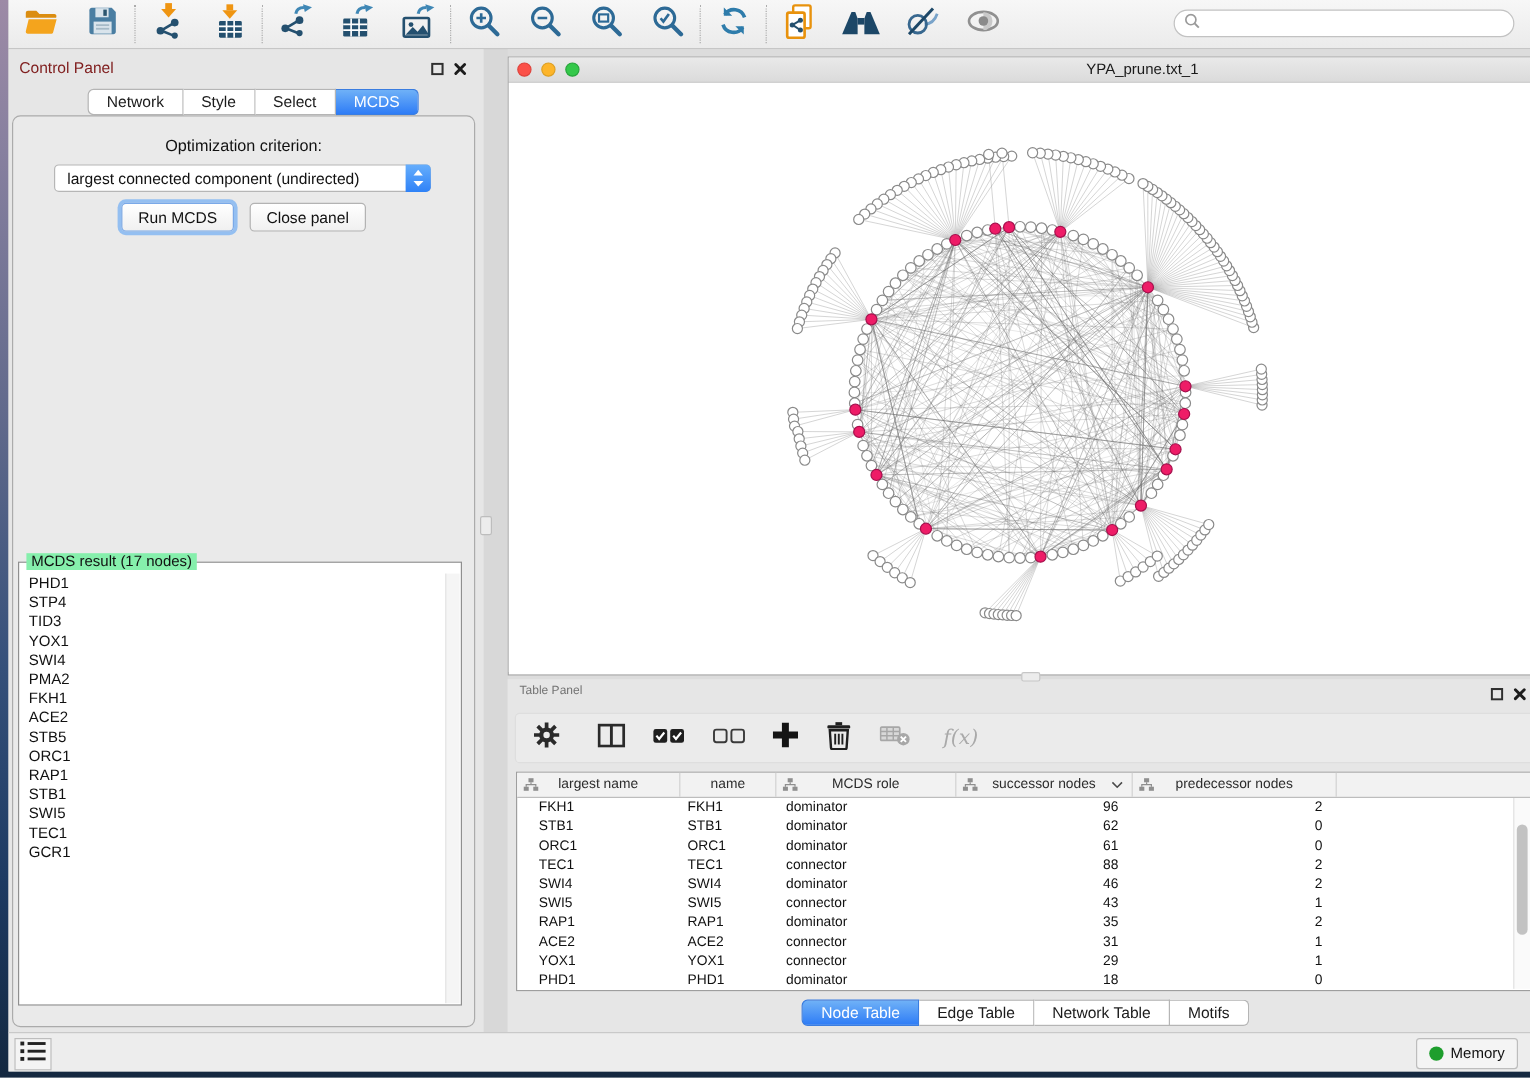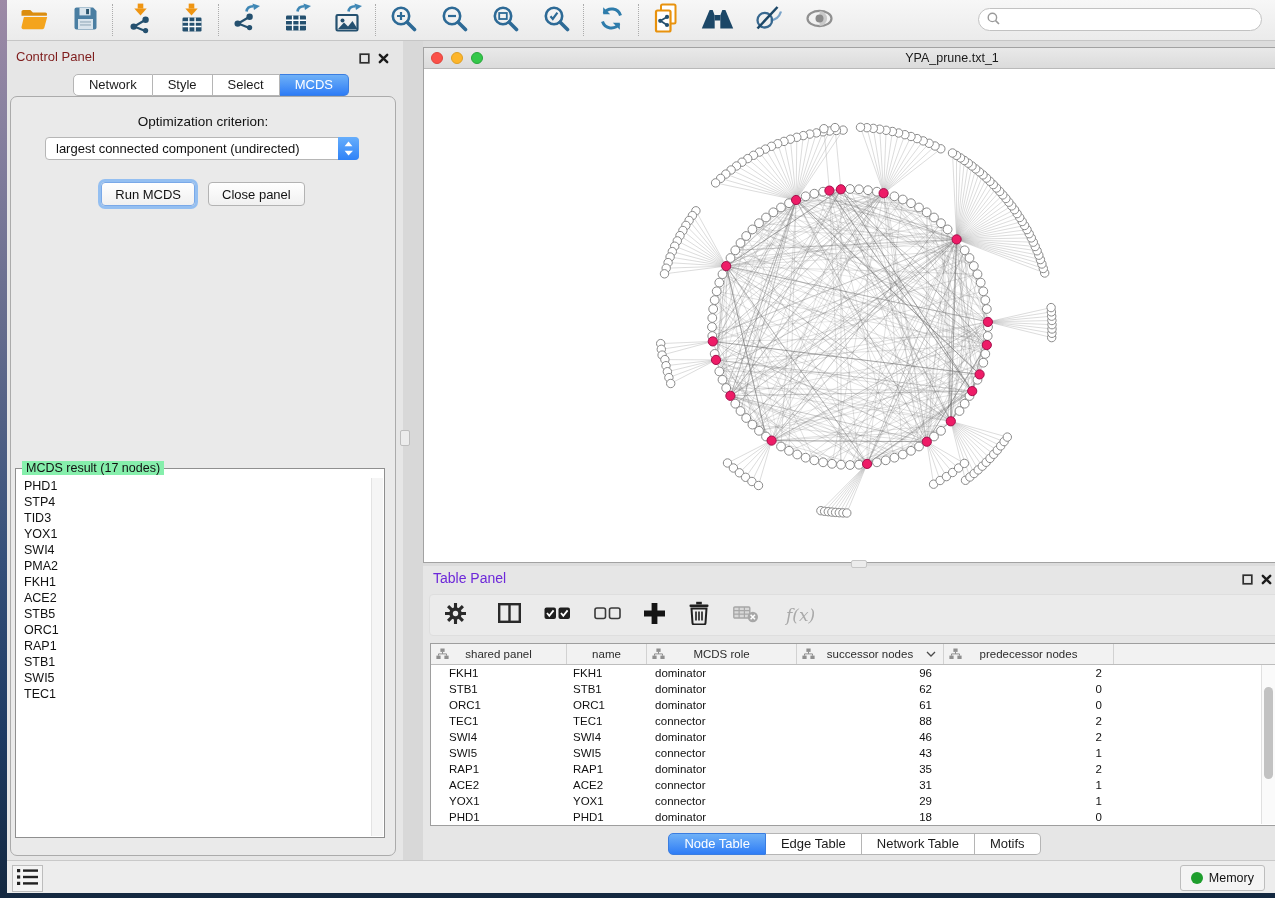--- a/index.html
+++ b/index.html
@@ -28,21 +28,21 @@
   .seg-tab:first-child{border-left:1px solid #b5b5b5;border-radius:5px 0 0 5px;}
   .seg-tab:last-child{border-radius:0 5px 5px 0;}
   .seg-tab.active{background:linear-gradient(#6fb1f7,#2e7cf6);color:#fff;border-color:#3a7de0;}
   .cp-inner{position:absolute;left:3px;width:386px;top:55px;height:760px;background:#EAEAEA;border:1px solid #ABABAB;
             border-radius:7px;box-sizing:border-box;}
   .opt-label{position:absolute;left:0;right:0;top:17px;text-align:center;font-size:13.5px;color:#111;}
   .dropdown{position:absolute;left:34px;top:40px;width:314px;height:23px;background:#fff;border:1px solid #b6b6b6;
             border-radius:4px;font-size:13px;line-height:22px;padding-left:10px;box-sizing:border-box;color:#111;}
   .stepper{position:absolute;right:-1px;top:-1px;height:23px;width:21px;background:linear-gradient(#66aefc,#2f82f7);
            border-radius:0 4px 4px 0;display:flex;align-items:center;justify-content:center;}
-  .btn-row{position:absolute;left:0;right:0;top:72px;display:flex;justify-content:center;gap:13px;margin-top:13px;}
+  .btn-row{position:absolute;left:0;right:0;top:72px;display:flex;justify-content:center;gap:13px;}
   .mac-btn{height:24px;padding:0 13px;background:linear-gradient(#ffffff,#f0f0f0);border:1px solid #b3b3b3;
            border-radius:4px;font-size:13px;color:#111;font-family:"Liberation Sans",sans-serif;}
   .mac-btn.focus{box-shadow:0 0 0 3px rgba(77,154,245,.55);border-color:#7aa9e8;}
   .groupbox{position:absolute;left:4px;width:370px;top:371px;height:370px;border:1px solid #8f8f8f;background:#fff;box-sizing:border-box;}
   .legend{position:absolute;top:-8px;left:6px;background:#86efac;padding:0 4px;font-size:12.5px;color:#111;}
   .listbox{position:absolute;left:1px;right:12px;top:9px;bottom:1px;overflow:hidden;background:#fff;}
   .mcds-item{font-size:12.5px;line-height:16px;padding-left:7px;color:#111;}
   .list-scroll{position:absolute;right:1px;top:9px;bottom:1px;width:11px;background:#F5F5F5;border-left:1px solid #E3E3E3;}
 
   
@@ -57,21 +57,21 @@
                 border-bottom:1px solid #B9B9B9;}
   .tl{position:absolute;top:4px;width:12px;height:12px;border-radius:50%;box-sizing:border-box;}
   .tl.red{left:7px;background:#FB5149;border:1px solid #DF443D;}
   .tl.yel{left:27px;background:#FDB52A;border:1px solid #DEA023;}
   .tl.grn{left:47px;background:#34C84A;border:1px solid #28A63C;}
   .net-name{position:absolute;left:528px;top:3px;transform:translateX(-50%);font-size:12.5px;color:#1a1a1a;}
   .net-canvas{position:absolute;left:0;top:21px;width:861px;height:491px;background:#fff;}
 
   
   .tpanel{position:absolute;left:0;right:0;top:525px;height:294px;background:#E6E6E6;}
-  .tp-title{position:absolute;left:10px;top:4px;font-size:14px;color:#6d28d9;}
+  .tp-title{position:absolute;left:10px;top:4px;font-size:10px;color:#737373;}
   .tp-btns{right:14px;top:5px;}
   .tp-toolbar{position:absolute;left:6px;right:7px;top:28px;height:42px;background:#EBEBEB;border:1px solid #DEDEDE;
               border-radius:4px;display:flex;align-items:center;padding-left:14px;gap:23px;box-sizing:border-box;}
   .fx{font-family:"DejaVu Serif",serif;font-style:italic;font-size:17px;color:#A9A9A9;margin-left:4px;}
   .ntable{position:absolute;left:7px;width:844px;top:77px;height:181px;background:#fff;border:1px solid #9E9E9E;box-sizing:content-box;}
   .nt-head{position:absolute;left:0;right:0;top:0;height:20px;background:#F2F2F2;border-bottom:1px solid #BDBDBD;display:flex;}
   .th{position:relative;height:20px;line-height:20px;text-align:center;font-size:11.5px;color:#2c2c2c;
       border-right:1px solid #D2D2D2;box-sizing:border-box;}
   .th-fill{flex:1;}
   .treeicon{position:absolute;left:5px;top:4px;}
@@ -310,20 +310,21 @@
             <div class="mcds-item">SWI4</div>
             <div class="mcds-item">PMA2</div>
             <div class="mcds-item">FKH1</div>
             <div class="mcds-item">ACE2</div>
             <div class="mcds-item">STB5</div>
             <div class="mcds-item">ORC1</div>
             <div class="mcds-item">RAP1</div>
             <div class="mcds-item">STB1</div>
             <div class="mcds-item">SWI5</div>
             <div class="mcds-item">TEC1</div>
+            <div class="mcds-item">GCR1</div>
           </div>
         <div class="list-scroll"></div>
       </div>
     </div>
   </div>
 
   <div class="vsplit">
       <div class="grab"></div>
     </div>
 
@@ -1126,21 +1127,21 @@
             </svg></span>
         <span class="fx">f(x)</span>
       </div>
       <div class="ntable">
         <div class="nt-head" id="nt-head">
             <div class="th" style="width: 136px;"><svg class="treeicon" width="13" height="12" viewBox="0 0 13 12">
                 <rect x="4.4" y="0.5" width="4.2" height="3.4" fill="#8f8f8f"></rect>
                 <rect x="0.4" y="7.6" width="4.2" height="3.4" fill="#8f8f8f"></rect>
                 <rect x="8.4" y="7.6" width="4.2" height="3.4" fill="#8f8f8f"></rect>
                 <path d="M6.5 3.9v2M2.5 7.6V5.9h8v1.7" stroke="#8f8f8f" fill="none"></path>
-              </svg><span class="th-label">shared panel</span></div>
+              </svg><span class="th-label">largest name</span></div>
             <div class="th" style="width: 80px;"><span class="th-label">name</span></div>
             <div class="th" style="width: 150px;"><svg class="treeicon" width="13" height="12" viewBox="0 0 13 12">
                 <rect x="4.4" y="0.5" width="4.2" height="3.4" fill="#8f8f8f"></rect>
                 <rect x="0.4" y="7.6" width="4.2" height="3.4" fill="#8f8f8f"></rect>
                 <rect x="8.4" y="7.6" width="4.2" height="3.4" fill="#8f8f8f"></rect>
                 <path d="M6.5 3.9v2M2.5 7.6V5.9h8v1.7" stroke="#8f8f8f" fill="none"></path>
               </svg><span class="th-label">MCDS role</span></div>
             <div class="th" style="width: 147px;"><svg class="treeicon" width="13" height="12" viewBox="0 0 13 12">
                 <rect x="4.4" y="0.5" width="4.2" height="3.4" fill="#8f8f8f"></rect>
                 <rect x="0.4" y="7.6" width="4.2" height="3.4" fill="#8f8f8f"></rect>

